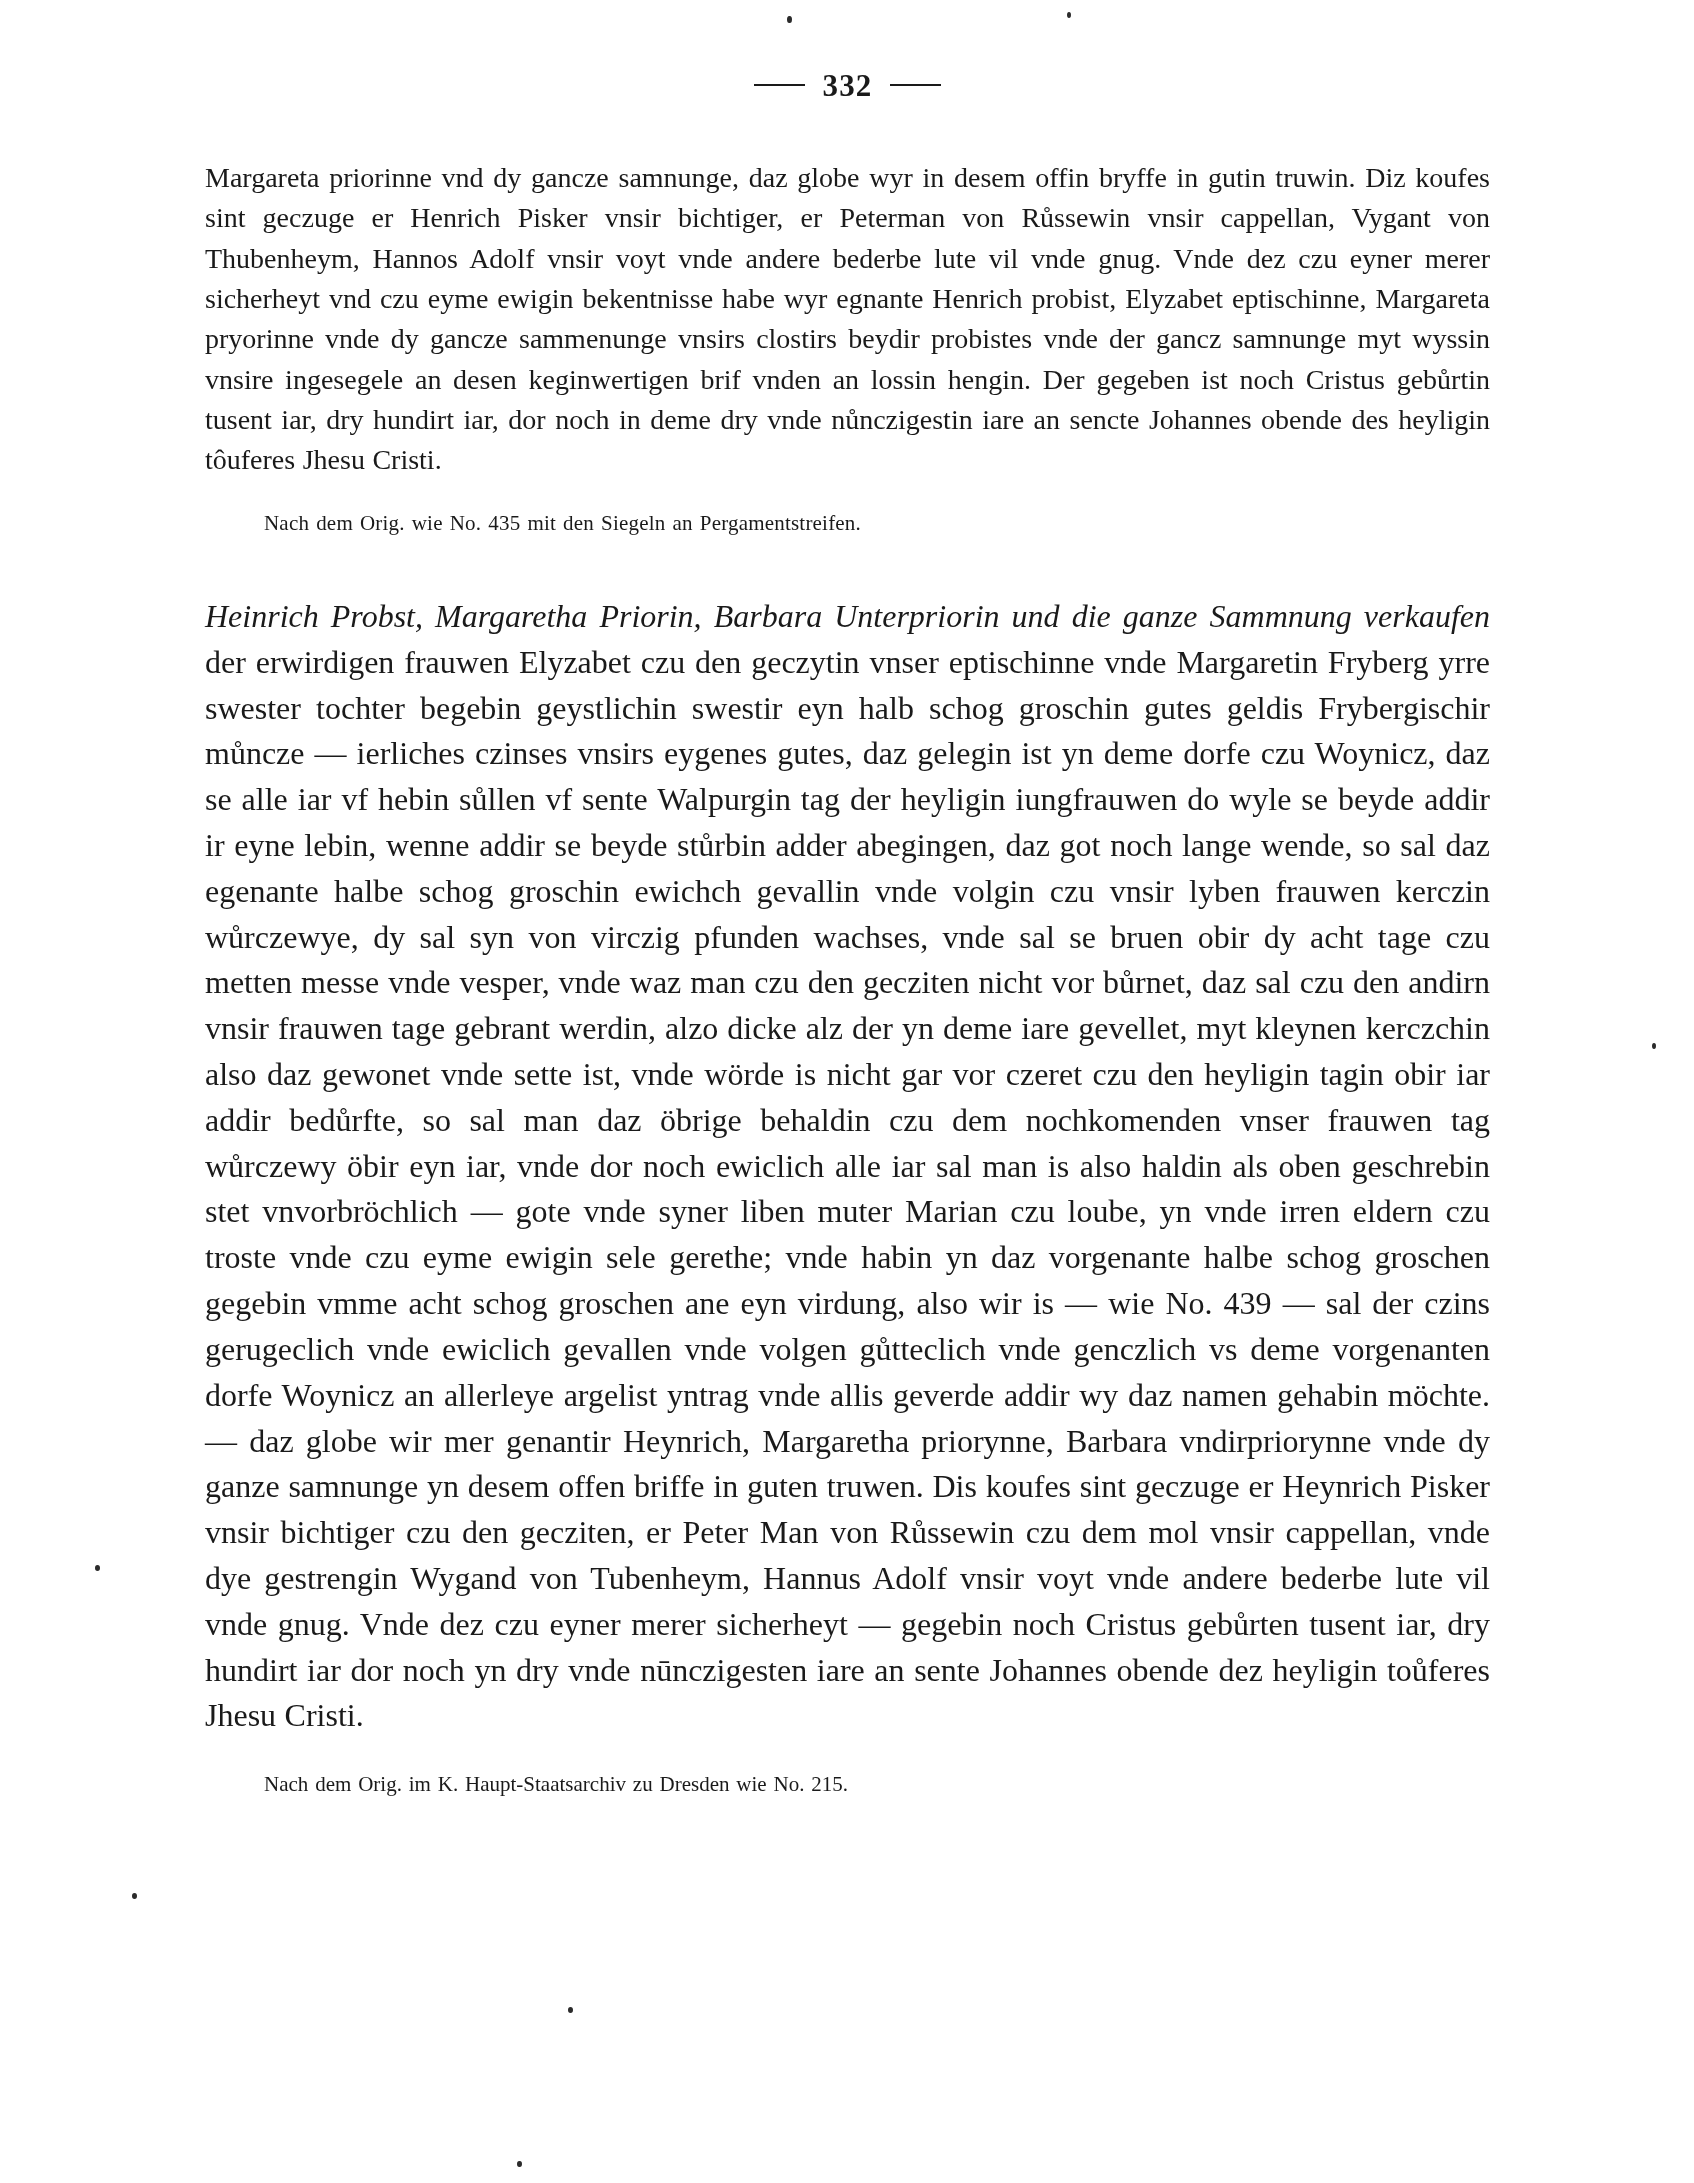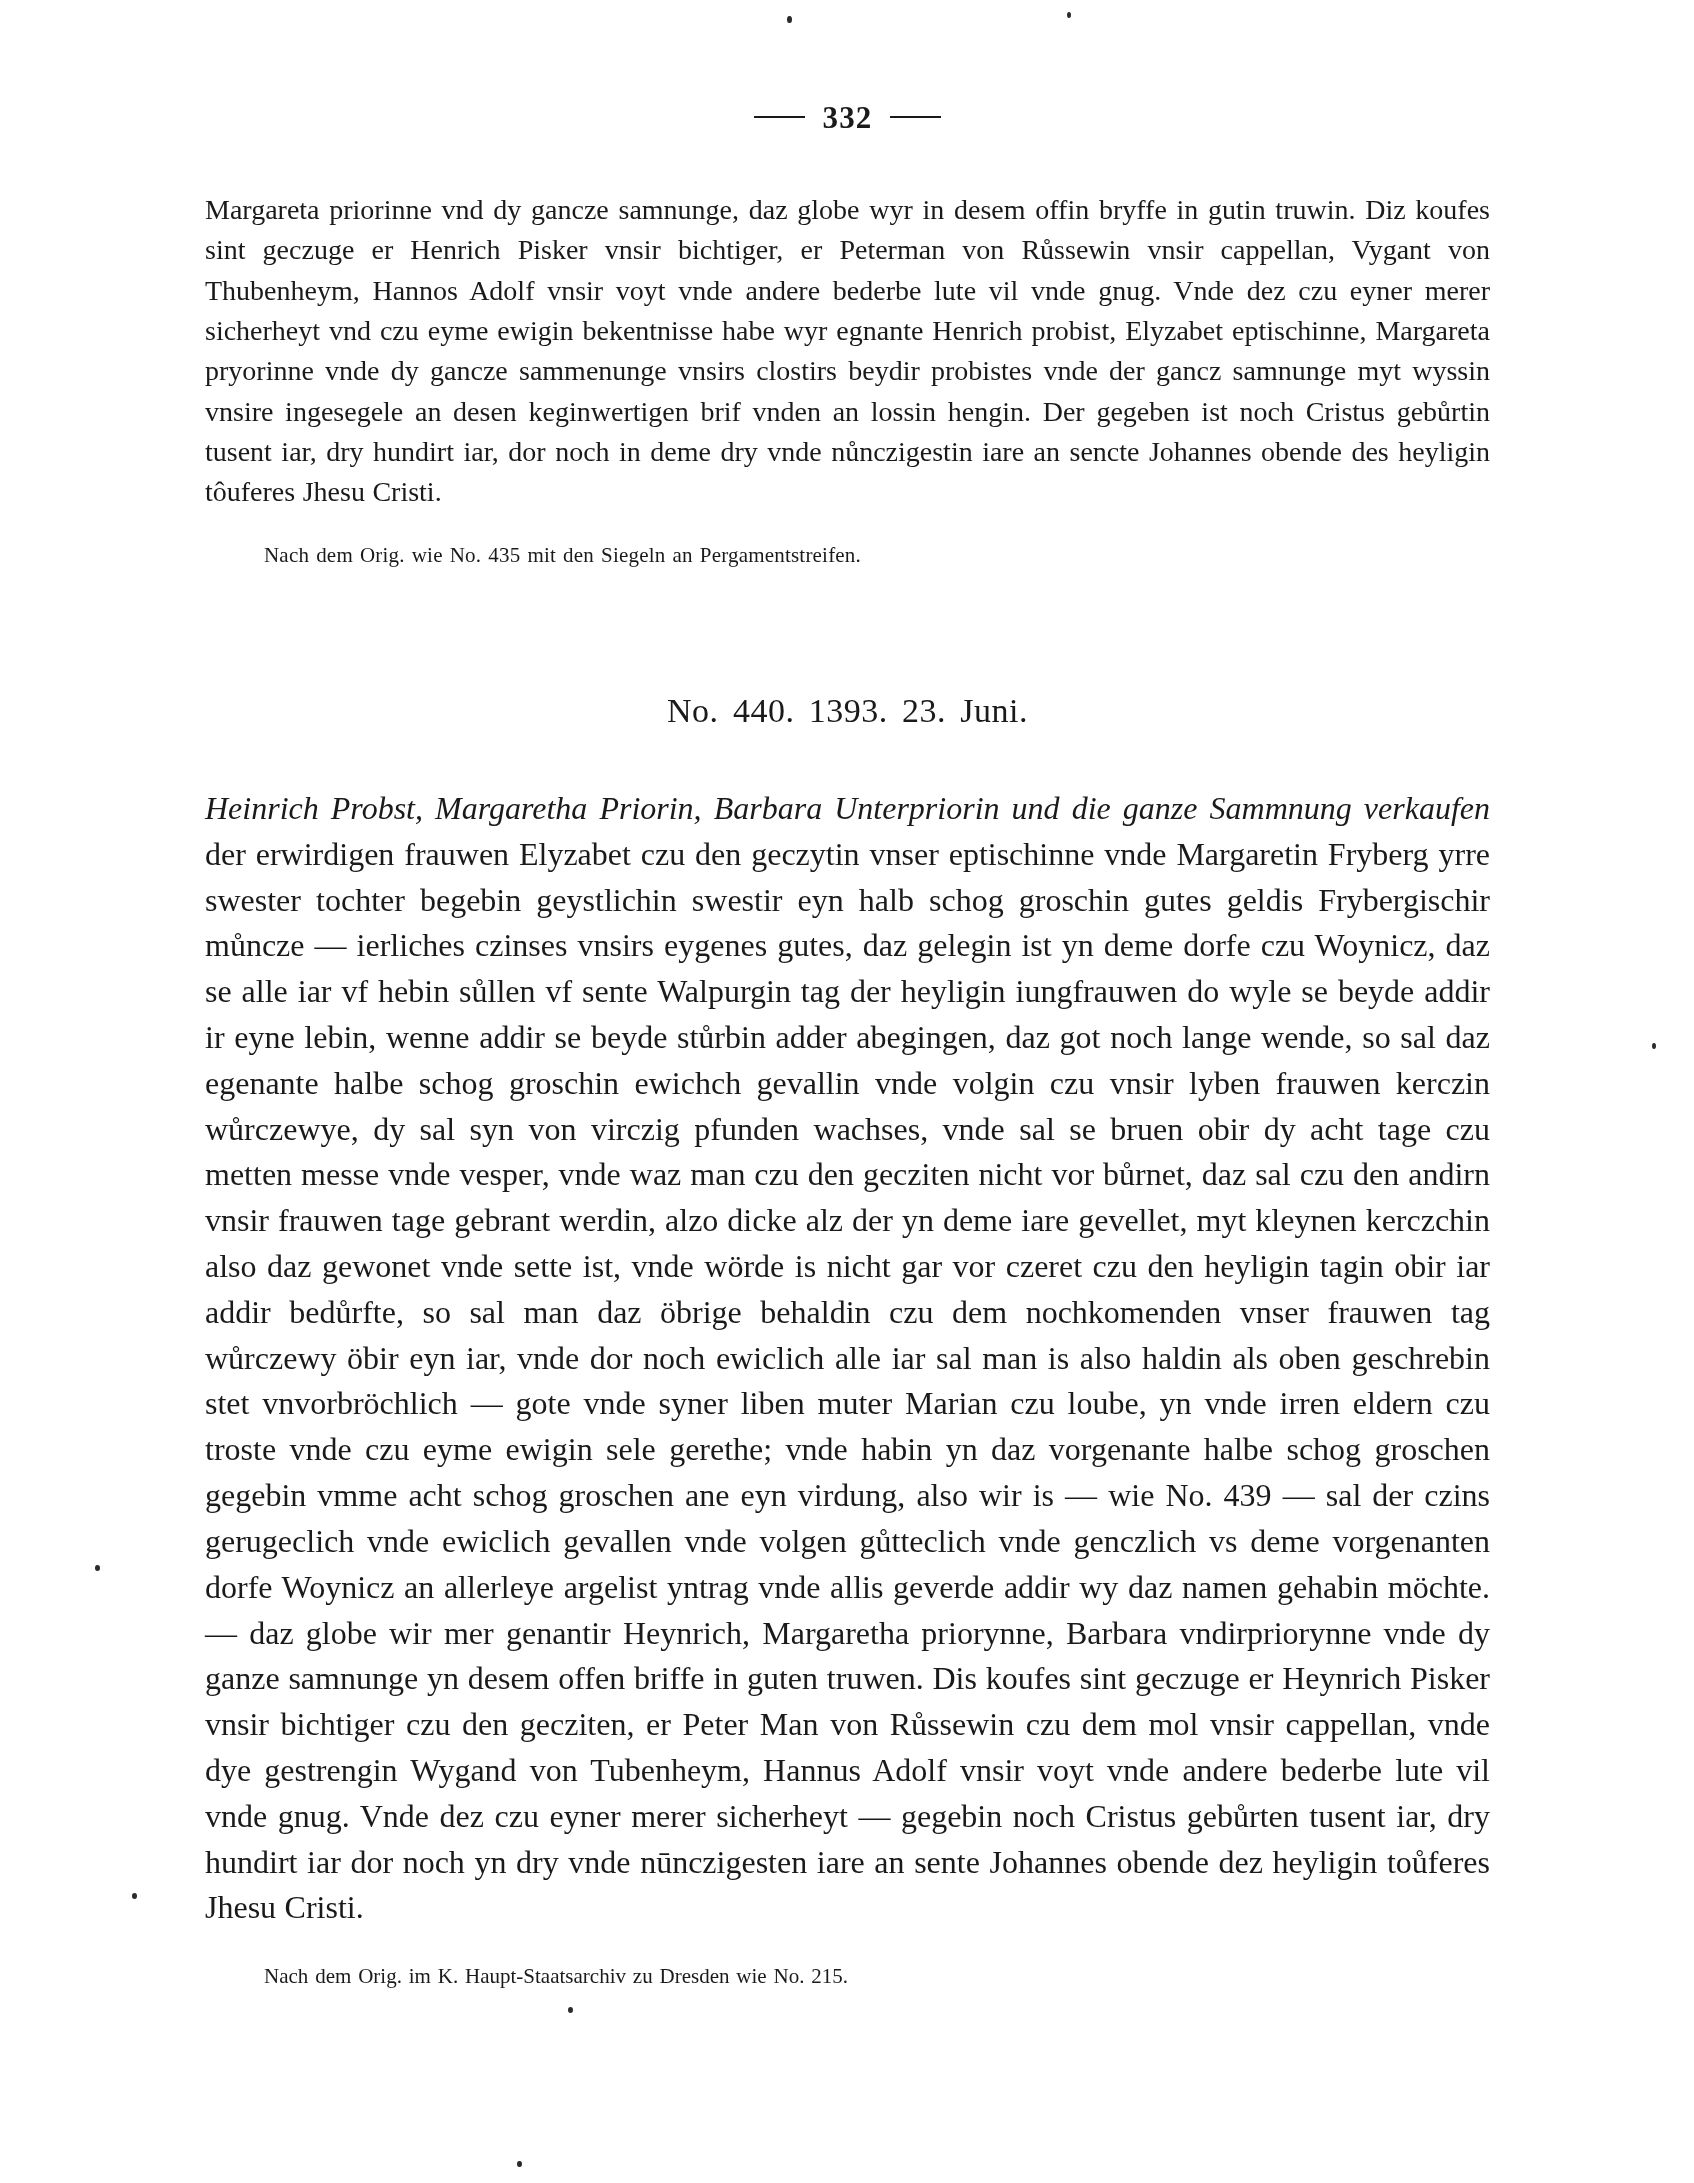--- a/index.html
+++ b/index.html
@@ -24,21 +24,21 @@
   }
   .content {
     position: absolute;
     left: 205px;
     top: 0;
     width: 1285px;
   }
 
   
   .pagenum-line {
-    margin-top: 100px;
+    margin-top: 68px;
     text-align: center;
     font-size: 31px;
     letter-spacing: 1.1px;
     font-weight: 700;
     position: relative;
     height: 37px;
   }
   .pagenum-line .rule-left,
   .pagenum-line .rule-right {
     display: inline-block;
@@ -120,21 +120,20 @@
   <div class="content">
 
     <div class="pagenum-line">
       <span class="rule-left"></span><span>332</span><span class="rule-right"></span>
     </div>
 
     <div class="para para-top">Margareta priorinne vnd dy gancze samnunge, daz globe wyr in desem offin bryffe in gutin truwin.  Diz koufes sint geczuge er Henrich Pisker vnsir bichtiger, er Peterman von Růssewin vnsir cappellan, Vygant von Thubenheym, Hannos Adolf vnsir voyt vnde andere bederbe lute vil vnde gnug.  Vnde dez czu eyner merer sicherheyt vnd czu eyme ewigin bekentnisse habe wyr egnante Henrich probist, Elyzabet eptischinne, Margareta pryorinne vnde dy gancze sammenunge vnsirs clostirs beydir probistes vnde der gancz samnunge myt wyssin vnsire ingesegele an desen keginwertigen brif vnden an lossin hengin.  Der gegeben ist noch Cristus gebůrtin tusent iar, dry hundirt iar, dor noch in deme dry vnde nůnczigestin iare an sencte Johannes obende des heyligin tôuferes Jhesu Cristi.</div>
 
     <div class="source-note">Nach dem Orig. wie No. 435 mit den Siegeln an Pergamentstreifen.</div>
 
-    <div class="section-title">No. 440.  1393.  23. Juni.</div>
 
     <div class="para para-dense regest"><span class="lead">Heinrich Probst, Margaretha Priorin, Barbara Unterpriorin und die ganze Sammnung verkaufen</span><span> der erwirdigen frauwen Elyzabet czu den geczytin vnser eptischinne vnde Margaretin Fryberg yrre swester tochter begebin geystlichin swestir eyn halb schog groschin gutes geldis Frybergischir můncze — ierliches czinses vnsirs eygenes gutes, daz gelegin ist yn deme dorfe czu Woynicz, daz se alle iar vf hebin sůllen vf sente Walpurgin tag der heyligin iungfrauwen do wyle se beyde addir ir eyne lebin, wenne addir se beyde stůrbin adder abegingen, daz got noch lange wende, so sal daz egenante halbe schog groschin ewichch gevallin vnde volgin czu vnsir lyben frauwen kerczin wůrczewye, dy sal syn von virczig pfunden wachses, vnde sal se bruen obir dy acht tage czu metten messe vnde vesper, vnde waz man czu den gecziten nicht vor bůrnet, daz sal czu den andirn vnsir frauwen tage gebrant werdin, alzo dicke alz der yn deme iare gevellet, myt kleynen kerczchin also daz gewonet vnde sette ist, vnde wörde is nicht gar vor czeret czu den heyligin tagin obir iar addir bedůrfte, so sal man daz öbrige behaldin czu dem nochkomenden vnser frauwen tag wůrczewy öbir eyn iar, vnde dor noch ewiclich alle iar sal man is also haldin als oben geschrebin stet vnvorbröchlich — gote vnde syner liben muter Marian czu loube, yn vnde irren eldern czu troste vnde czu eyme ewigin sele gerethe; vnde habin yn daz vorgenante halbe schog groschen gegebin vmme acht schog groschen ane eyn virdung, also wir is — wie No. 439 — sal der czins gerugeclich vnde ewiclich gevallen vnde volgen gůtteclich vnde genczlich vs deme vorgenanten dorfe Woynicz an allerleye argelist yntrag vnde allis geverde addir wy daz namen gehabin möchte. — daz globe wir mer genantir Heynrich, Margaretha priorynne, Barbara vndirpriorynne vnde dy ganze samnunge yn desem offen briffe in guten truwen. Dis koufes sint geczuge er Heynrich Pisker vnsir bichtiger czu den gecziten, er Peter Man von Růssewin czu dem mol vnsir cappellan, vnde dye gestrengin Wygand von Tubenheym, Hannus Adolf vnsir voyt vnde andere bederbe lute vil vnde gnug.  Vnde dez czu eyner merer sicherheyt — gegebin noch Cristus gebůrten tusent iar, dry hundirt iar dor noch yn dry vnde nūnczigesten iare an sente Johannes obende dez heyligin toůferes Jhesu Cristi.</span></div>
 
     <div class="source-note-2">Nach dem Orig. im K. Haupt-Staatsarchiv zu Dresden wie No. 215.</div>
 
   </div>
 </div>
 
 
 </body></html>

